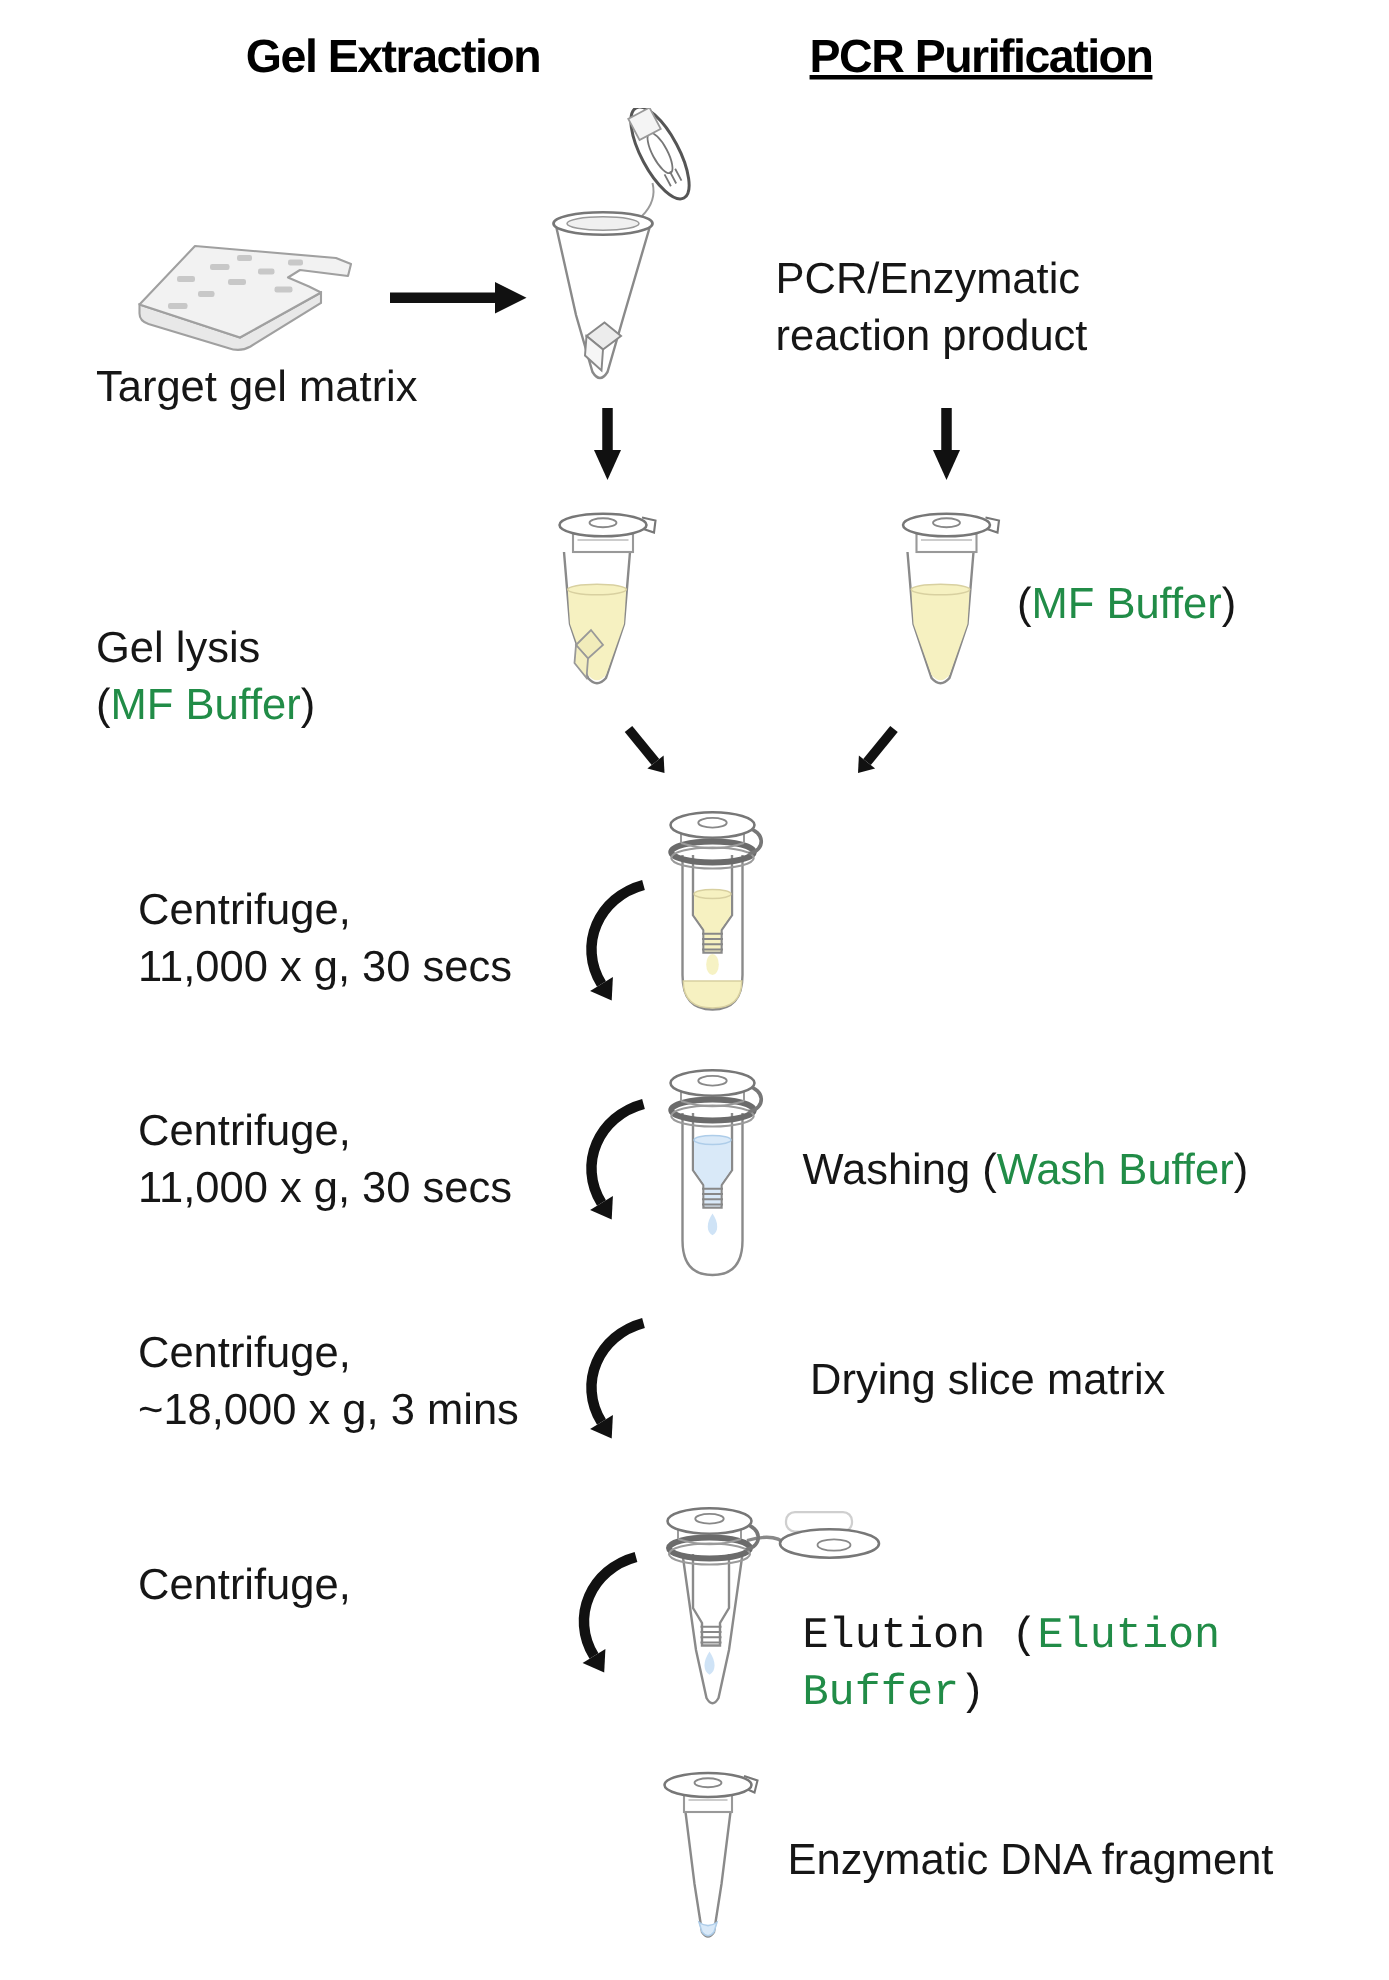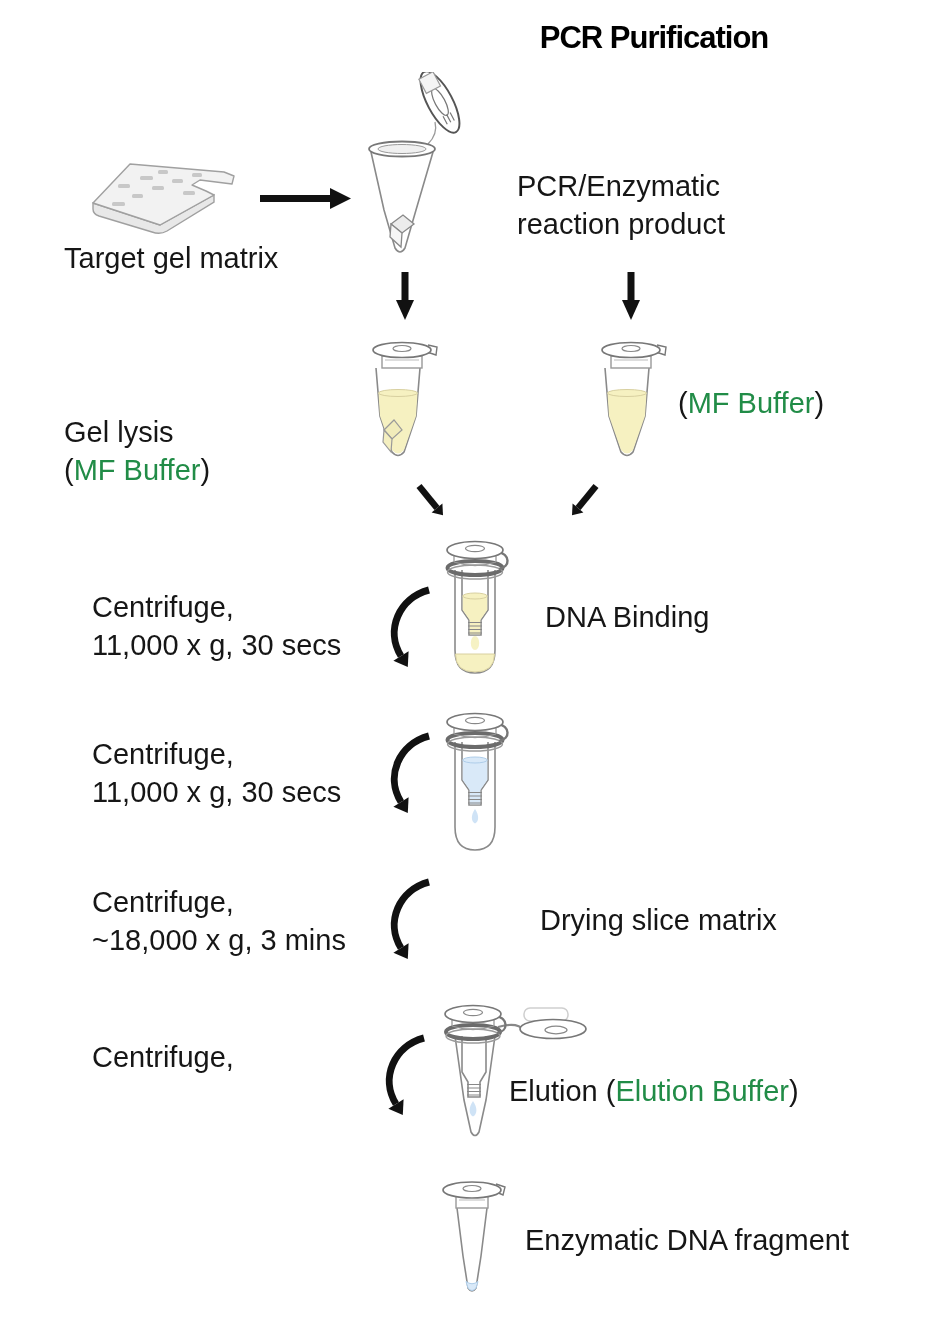--- a/index.html
+++ b/index.html
@@ -24,21 +24,22 @@
   .fill-yellow{fill:var(--yellow-liquid);}
   .fill-blue{fill:var(--blue-liquid);}
   .liq-edge-y{stroke:#d8d0a0;stroke-width:1;}
   .liq-edge-b{stroke:#aecde9;stroke-width:1;}
 </style>
 </head>
 <body>
 
 <div class="canvas">
 
-  <div class="abs heading" style="left:494px;top:20px;">PCR Purification</div>
+  <div class="abs heading" style="left:102px;top:20px;">Gel Extraction</div>
+  <div class="abs heading" style="left:494px;top:20px;text-decoration:underline;">PCR Purification</div>
 
   <div class="abs" style="left:88px;top:158px;">
     <svg width="152" height="80" viewBox="0 0 152 80">
       <path d="M5,45 L5,51 Q5,56 11,58 L64,74 Q72,77 79,73 L126,44 L126,37 L72,67 Z" fill="#e8e8e8" stroke="#a0a0a0" stroke-width="1.4"></path>
       <path d="M5,45 L42,6 L136,14 L146,18 L144,26 L112,22 L104,27 L118,33 L126,37 L72,67 Z" fill="#f2f2f2" stroke="#a0a0a0" stroke-width="1.4" stroke-linejoin="round"></path>
       <g fill="#c8c8c8">
         <rect x="24" y="44" width="13" height="4" rx="1.5"></rect>
         <rect x="44" y="36" width="11" height="4" rx="1.5"></rect>
         <rect x="30" y="26" width="12" height="4" rx="1.5"></rect>
         <rect x="52" y="18" width="13" height="4" rx="1.5"></rect>
@@ -166,21 +167,20 @@
       <ellipse cx="37" cy="109" rx="4.2" ry="7" class="fill-yellow" opacity="0.95"></ellipse>
       <ellipse cx="37" cy="34" rx="27.5" ry="7" fill="none" stroke="#6b6b6b" stroke-width="4"></ellipse>
       <ellipse cx="37" cy="38" rx="27.5" ry="7" fill="none" stroke="#9a9a9a" stroke-width="1.4"></ellipse>
       <path d="M16,17 L16,28 M58,17 L58,28 M16,28 Q37,35 58,28" class="thin-line"></path>
       <path d="M60,18 C72,20 73,33 61,35" stroke="#777" stroke-width="2.4" fill="none"></path>
       <ellipse cx="37" cy="16" rx="28" ry="8.5" fill="#ffffff" stroke="#777" stroke-width="1.7"></ellipse>
       <ellipse cx="37" cy="14.5" rx="9.5" ry="3.2" fill="none" stroke="#888" stroke-width="1.2"></ellipse>
     </svg>
   </div>
 
-  <div class="abs body-text" style="left:545px;top:598px;">DNA Binding</div>
 
   <div class="abs body-text" style="left:92px;top:735px;">
     <div>Centrifuge,</div>
     <div>11,000 x g, 30 secs</div>
   </div>
 
   <div class="abs" style="left:383px;top:730px;">
     <svg width="58" height="92" viewBox="0 0 58 92">
       <path d="M46,6 C16,14 2,46 18,72" class="stroke-ink" stroke-width="7"></path>
       <polygon class="ink" points="24.8,83 10.4,76.7 25.6,67.3"></polygon>
@@ -197,20 +197,21 @@
       <path d="M37,103 C32.8,109 32.8,115.5 37,117.5 C41.2,115.5 41.2,109 37,103 Z" fill="#cfe3f6"></path>
       <ellipse cx="37" cy="34" rx="27.5" ry="7" fill="none" stroke="#6b6b6b" stroke-width="4"></ellipse>
       <ellipse cx="37" cy="38" rx="27.5" ry="7" fill="none" stroke="#9a9a9a" stroke-width="1.4"></ellipse>
       <path d="M16,17 L16,28 M58,17 L58,28 M16,28 Q37,35 58,28" class="thin-line"></path>
       <path d="M60,18 C72,20 73,33 61,35" stroke="#777" stroke-width="2.4" fill="none"></path>
       <ellipse cx="37" cy="16" rx="28" ry="8.5" fill="#ffffff" stroke="#777" stroke-width="1.7"></ellipse>
       <ellipse cx="37" cy="14.5" rx="9.5" ry="3.2" fill="none" stroke="#888" stroke-width="1.2"></ellipse>
     </svg>
   </div>
 
+  <div class="abs body-text" style="left:535px;top:761px;"><span>Washing (</span><span class="green">Wash Buffer</span><span>)</span></div>
 
   <div class="abs body-text" style="left:92px;top:883px;">
     <div>Centrifuge,</div>
     <div>~18,000 x g, 3 mins</div>
   </div>
 
   <div class="abs" style="left:383px;top:876px;">
     <svg width="58" height="92" viewBox="0 0 58 92">
       <path d="M46,6 C16,14 2,46 18,72" class="stroke-ink" stroke-width="7"></path>
       <polygon class="ink" points="24.8,83 10.4,76.7 25.6,67.3"></polygon>
@@ -242,21 +243,21 @@
       <path d="M49,101 C44.5,107.5 44.5,114 49,116.5 C53.5,114 53.5,107.5 49,101 Z" fill="#cfe3f6"></path>
       <ellipse cx="49" cy="32" rx="27" ry="7" fill="none" stroke="#6b6b6b" stroke-width="4"></ellipse>
       <ellipse cx="49" cy="36" rx="27" ry="7" fill="none" stroke="#9a9a9a" stroke-width="1.4"></ellipse>
       <path d="M28,15 L28,26 M70,15 L70,26 M28,26 Q49,33 70,26" class="thin-line"></path>
       <path d="M72,16 C84,18 85,31 73,33" stroke="#777" stroke-width="2.4" fill="none"></path>
       <ellipse cx="49" cy="14" rx="28" ry="8.5" fill="#ffffff" stroke="#777" stroke-width="1.7"></ellipse>
       <ellipse cx="49" cy="12.5" rx="9.5" ry="3.2" fill="none" stroke="#888" stroke-width="1.2"></ellipse>
     </svg>
   </div>
 
-  <div class="abs body-text" style="left:509px;top:1072px;"><span>Elution (</span><span class="green">Elution Buffer</span><span>)</span></div>
+  <div class="abs body-text" style="left:535px;top:1072px;font-family:Liberation Mono, monospace;"><span>Elution (</span><span class="green">Elution Buffer</span><span>)</span></div>
 
   <div class="abs" style="left:434px;top:1178px;">
     <svg width="95" height="127" viewBox="0 0 95 127">
       <path d="M23,30 L29,78 L34,110 Q38,116 42,110 L47,78 L53,30" class="tube-line"></path>
       <path d="M32,103.5 L34,110 Q38,115 42,110 L44,103.5 Q38,108 32,103.5 Z" class="fill-blue liq-edge-b"></path>
       <rect x="22" y="18" width="32" height="12" fill="#ffffff" stroke="#999" stroke-width="1.4"></rect>
       <line x1="25" y1="22" x2="51" y2="22" stroke="#bbb" stroke-width="1"></line>
       <path d="M62,6 L71,9 L69,17 L60,13" fill="#ffffff" stroke="#777" stroke-width="1.4"></path>
       <ellipse cx="38" cy="12" rx="29" ry="8" fill="#ffffff" stroke="#777" stroke-width="1.7"></ellipse>
       <ellipse cx="38" cy="10.5" rx="9" ry="3" fill="none" stroke="#888" stroke-width="1.2"></ellipse>

